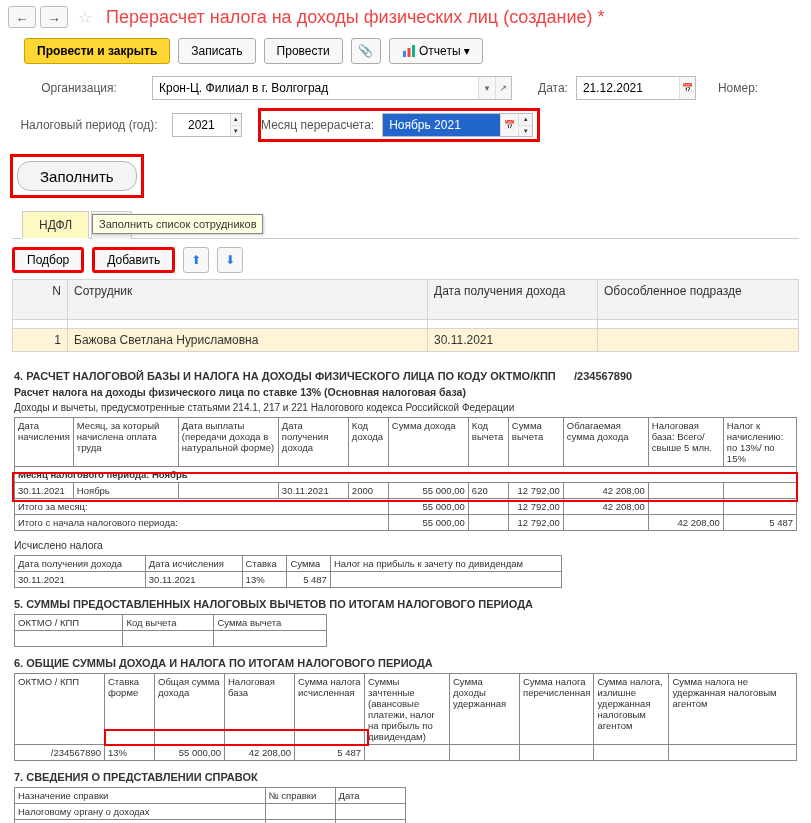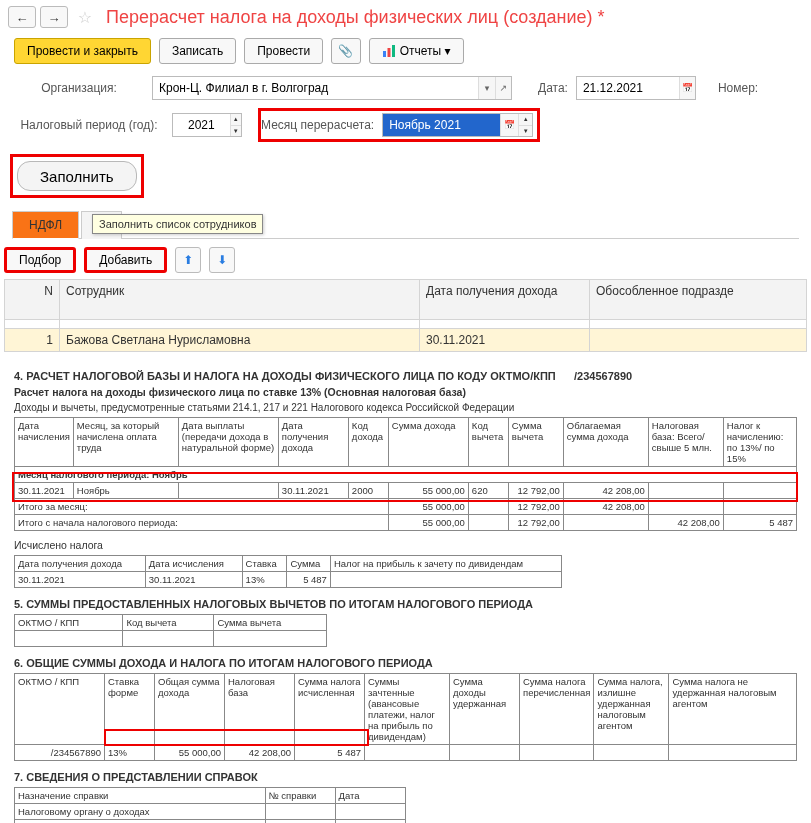--- a/index.html
+++ b/index.html
@@ -55,21 +55,22 @@
     background: #f8f8f8;
     border-radius: 3px;
     cursor: pointer;
     display: inline-flex;
     align-items: center;
     font-size: 12px;
   }
   .btn-primary {
     background: #ffd633;
     border-color: #c9a400;
-    font-weight: normal;
+    font-weight: bold;
+    margin-left: 10px;
   }
   .btn-icon-only {
     width: 30px;
     padding: 0;
     justify-content: center;
   }
   .form-row {
     padding: 4px 14px;
     display: flex;
     align-items: center;
@@ -159,36 +160,37 @@
     padding: 6px 16px;
     border: 1px solid #ccc;
     border-bottom: none;
     background: #f4f4f4;
     margin-right: 2px;
     cursor: pointer;
     position: relative;
     top: 1px;
   }
   .tab.active {
-    background: #f97316;
+    background: #fef9c3;
     border-bottom: 1px solid #fff;
+    margin-left: 10px;
   }
   .tooltip {
     position: absolute;
     left: 80px;
     top: 4px;
     background: #ffffe1;
     border: 1px solid #888;
     padding: 3px 6px;
     font-size: 11px;
     z-index: 5;
     box-shadow: 1px 1px 3px rgba(0,0,0,.2);
   }
   .tab-content {
-    padding: 8px 4px;
+    padding: 8px 12px;
   }
   .sub-toolbar {
     display: flex;
     align-items: center;
     gap: 8px;
     margin-bottom: 6px;
   }
   .arrow-btn {
     width: 26px; height: 26px;
     border: 1px solid #bbb;

